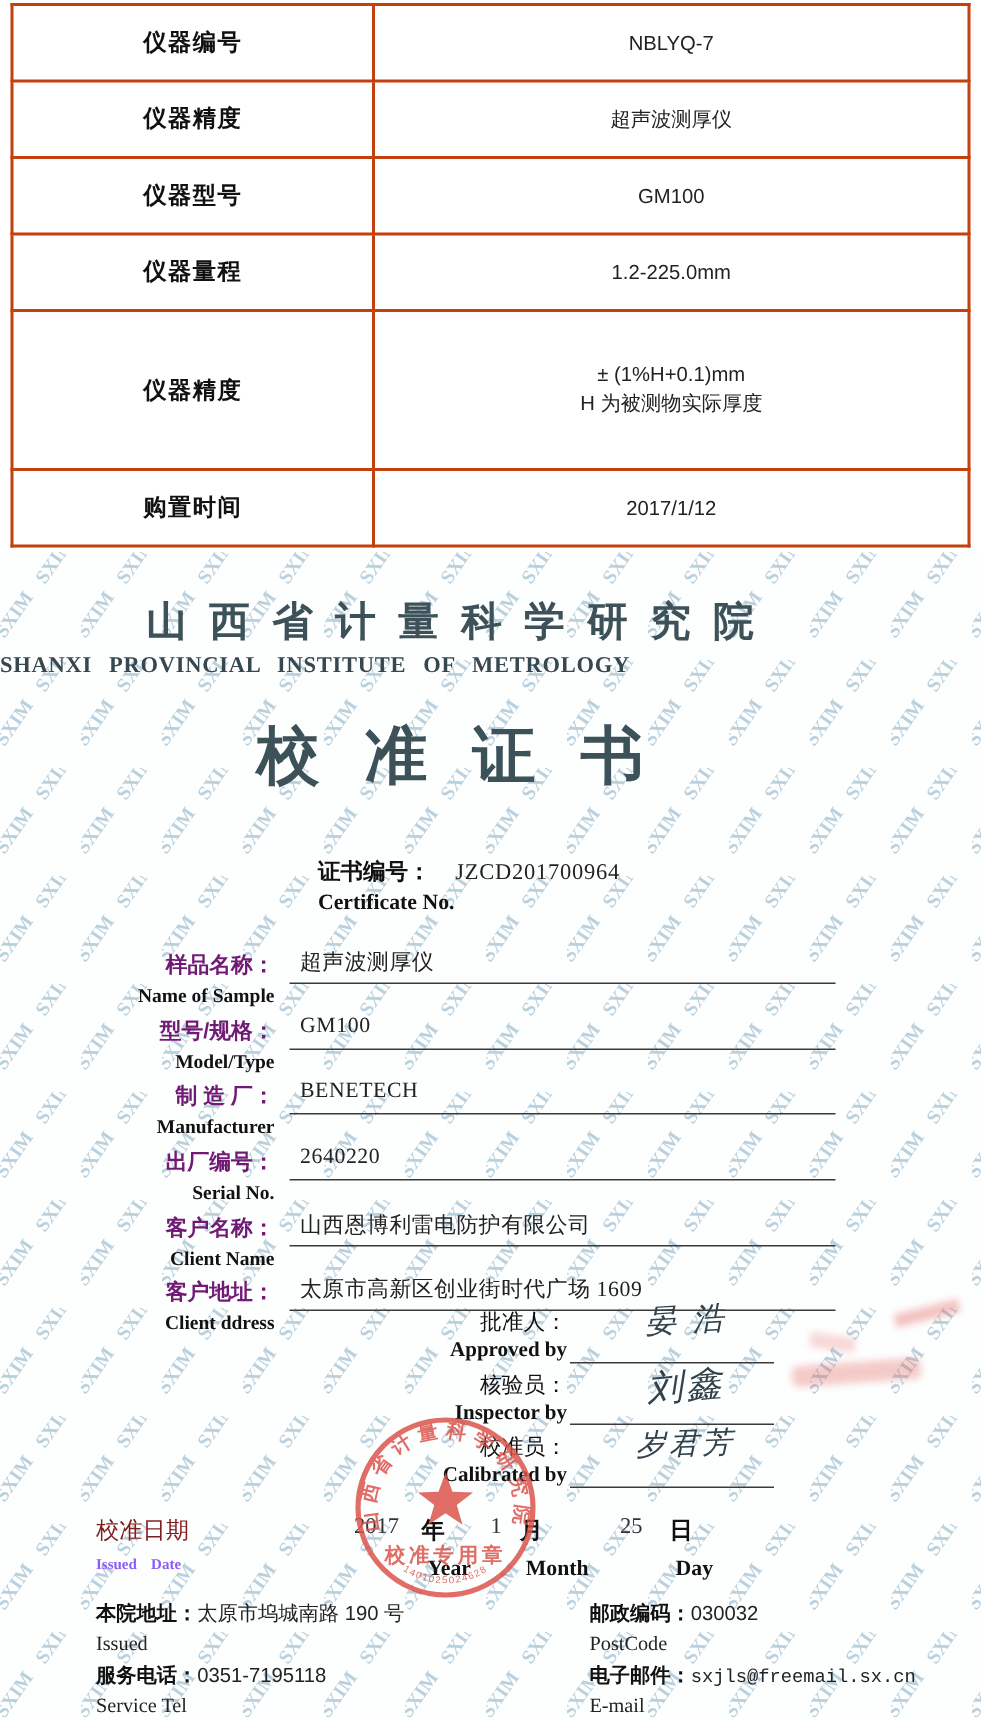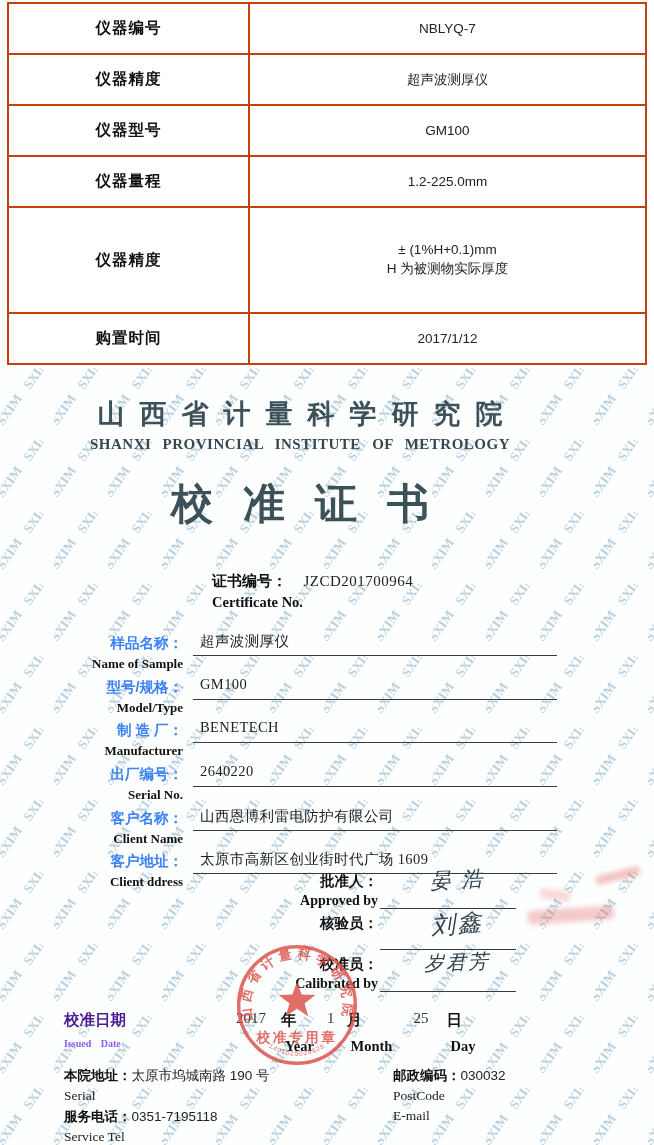--- a/index.html
+++ b/index.html
@@ -16,55 +16,55 @@
   .val .v2{display:block;margin-top:3px;}
   .val .v2:empty{display:none;}
 
   
   .cert{position:absolute;top:368px;left:0;width:654px;height:777px;background:#fdfefe;}
   .wm{position:absolute;top:0;left:0;width:654px;height:777px;pointer-events:none;}
 
   .org-cn{position:absolute;top:28px;left:0;width:600px;text-align:center;
           font-family:"Liberation Serif",serif;font-weight:bold;font-size:27px;
           letter-spacing:15px;text-indent:15px;color:#3d5159;}
-  .org-en{position:absolute;top:68px;left:0;width:600px;text-align:center;
+  .org-en{position:absolute;top:68px;left:0;width:600px;text-align:left;
           font-family:"Liberation Serif",serif;font-weight:bold;font-size:15px;
           letter-spacing:.5px;word-spacing:7px;color:#37474f;}
   .title-cn{position:absolute;top:108px;left:0;width:600px;text-align:center;
           font-family:"Liberation Serif",serif;font-weight:bold;font-size:42px;
           letter-spacing:30px;text-indent:30px;color:#3d5159;}
   .title-en{position:absolute;top:170px;left:0;width:590px;text-align:center;
           font-family:"Liberation Serif",serif;font-weight:bold;font-size:16px;
           letter-spacing:1px;word-spacing:9px;color:#263238;}
 
   .certno{position:absolute;top:204px;left:212px;}
   .certno .cn{font-weight:bold;font-size:15px;color:#111;}
   .certno .no{font-family:"Liberation Serif",serif;font-size:15px;color:#222;margin-left:12px;letter-spacing:.5px;margin-top:48px;}
   .certno .en{font-family:"Liberation Serif",serif;font-weight:bold;font-size:14.5px;color:#111;margin-top:3px;}
 
   .fields{position:absolute;top:264px;left:0;width:560px;}
   .f-row{position:relative;height:43.7px;}
   .f-lbl{position:absolute;left:0;top:2px;width:183px;text-align:right;}
-  .f-lbl .cn{font-size:14.5px;font-weight:bold;color:#3b82f6;}
+  .f-lbl .cn{font-size:14.5px;font-weight:bold;color:#701a75;}
   .f-lbl .en{font-family:"Liberation Serif",serif;font-weight:bold;font-size:13px;color:#111;margin-top:3px;}
   .f-val{position:absolute;left:193px;top:0;width:357px;height:23px;border-bottom:1.4px solid #3a3a3a;
          font-family:"Liberation Serif",serif;font-size:14.5px;color:#222;padding-left:7px;letter-spacing:.4px;}
 
   .signs{position:absolute;top:502px;left:0;width:516px;}
   .s-row{position:relative;height:41.5px;}
   .s-lbl{position:absolute;left:0;top:2px;width:378px;text-align:right;}
-  .s-lbl .cn{font-size:14.5px;font-weight:bold;color:#111;}
+  .s-lbl .cn{font-size:14.5px;font-weight:normal;color:#111;}
   .s-lbl .en{font-family:"Liberation Serif",serif;font-weight:bold;font-size:14px;color:#111;margin-top:2px;}
   .s-line{position:absolute;left:380px;bottom:3px;width:136px;border-bottom:1.4px solid #3a3a3a;}
   .s-sig{position:absolute;left:392px;top:-4px;width:130px;text-align:center;
          font-family:"DejaVu Serif",serif;font-style:italic;font-size:21px;color:#31424c;
          transform:rotate(-3deg);letter-spacing:2px;}
 
   .dateblk .dlbl{position:absolute;top:642px;left:64px;}
-  .dateblk .dlbl .cn{font-size:15.5px;font-weight:bold;color:#4c1d95;}
+  .dateblk .dlbl .cn{font-size:15.5px;font-weight:normal;color:#7f1d1d;}
   .dateblk .dlbl .en{font-family:"Liberation Serif",serif;font-weight:bold;font-size:10px;color:#8b5cf6;margin-top:7px;word-spacing:7px;}
   .dparts{position:absolute;top:642px;left:236px;display:flex;}
   .dcol{display:inline-block;}
   .dcol .num{font-family:"Liberation Serif",serif;font-size:15px;color:#333;}
   .dcol .cn{font-size:15.5px;font-weight:bold;color:#111;}
   .dcol .en{font-family:"Liberation Serif",serif;font-weight:bold;font-size:14.5px;color:#111;margin-top:7px;margin-left:4px;}
   .fcol-l{position:absolute;left:64px;top:699px;width:325px;}
   .fcol-r{position:absolute;left:393px;top:699px;width:260px;}
   .fline{height:20.5px;font-size:13.5px;color:#222;}
   .fline .b{font-weight:bold;color:#111;}
@@ -189,20 +189,21 @@
         <div class="s-lbl">
           <div class="cn">批准人：</div>
           <div class="en">Approved by</div>
         </div>
         <div class="s-line"></div>
         <div class="s-sig">晏 浩</div>
       </div>
       <div class="s-row">
         <div class="s-lbl">
           <div class="cn">核验员：</div>
+          <div class="en">Inspector by</div>
         </div>
         <div class="s-line"></div>
         <div class="s-sig" style="font-size:24px;transform:rotate(-5deg);">刘鑫</div>
       </div>
       <div class="s-row">
         <div class="s-lbl">
           <div class="cn">校准员：</div>
           <div class="en">Calibrated by</div>
         </div>
         <div class="s-line"></div>
@@ -237,31 +238,34 @@
           <div class="cn">日</div>
           <div class="en">Day</div>
         </div>
       </div>
     </div>
 
     <div class="fcol-l">
       <div class="fline">
         <span class="b">本院地址：</span><span>太原市坞城南路 190 号</span>
       </div>
-      <div class="fline en"><span class="en">Serial</span></div>
+      <div class="fline en"><span class="en">Issued</span></div>
       <div class="fline">
         <span class="b">服务电话：</span><span>0351-7195118</span>
       </div>
       <div class="fline en"><span class="en">Service Tel</span></div>
     </div>
     <div class="fcol-r">
       <div class="fline">
         <span class="b">邮政编码：</span><span>030032</span>
       </div>
       <div class="fline en"><span class="en">PostCode</span></div>
+      <div class="fline">
+        <span class="b">电子邮件：</span><span class="mono">sxjls@freemail.sx.cn</span>
+      </div>
       <div class="fline en"><span class="en">E-mail</span></div>
     </div>
 
     <svg class="stamp" viewBox="0 0 140 140">
       <defs>
         <path id="arcTop" d="M26.8,85.7 A46,46 0 1 1 113.2,85.7" fill="none"></path>
         <path id="arcBot" d="M31.7,102.1 A50,50 0 0 0 108.3,102.1" fill="none"></path>
       </defs>
       <circle cx="70" cy="70" r="57.5" fill="none" stroke="#dc524b" stroke-width="3.4"></circle>
       <polygon fill="#dc524b" points="70,47 65.4,59.7 51.9,60.1 62.6,68.4 58.8,81.4 70,73.8 81.2,81.4 77.4,68.4 88.1,60.1 74.6,59.7"></polygon>

